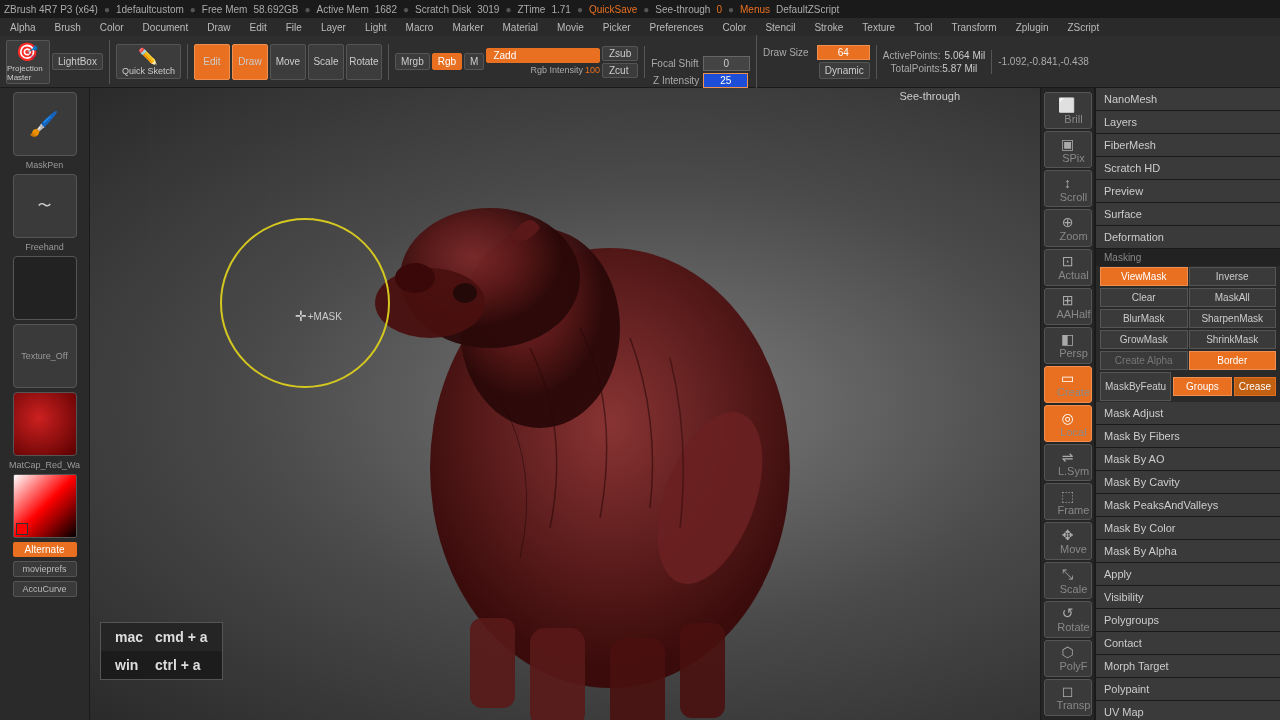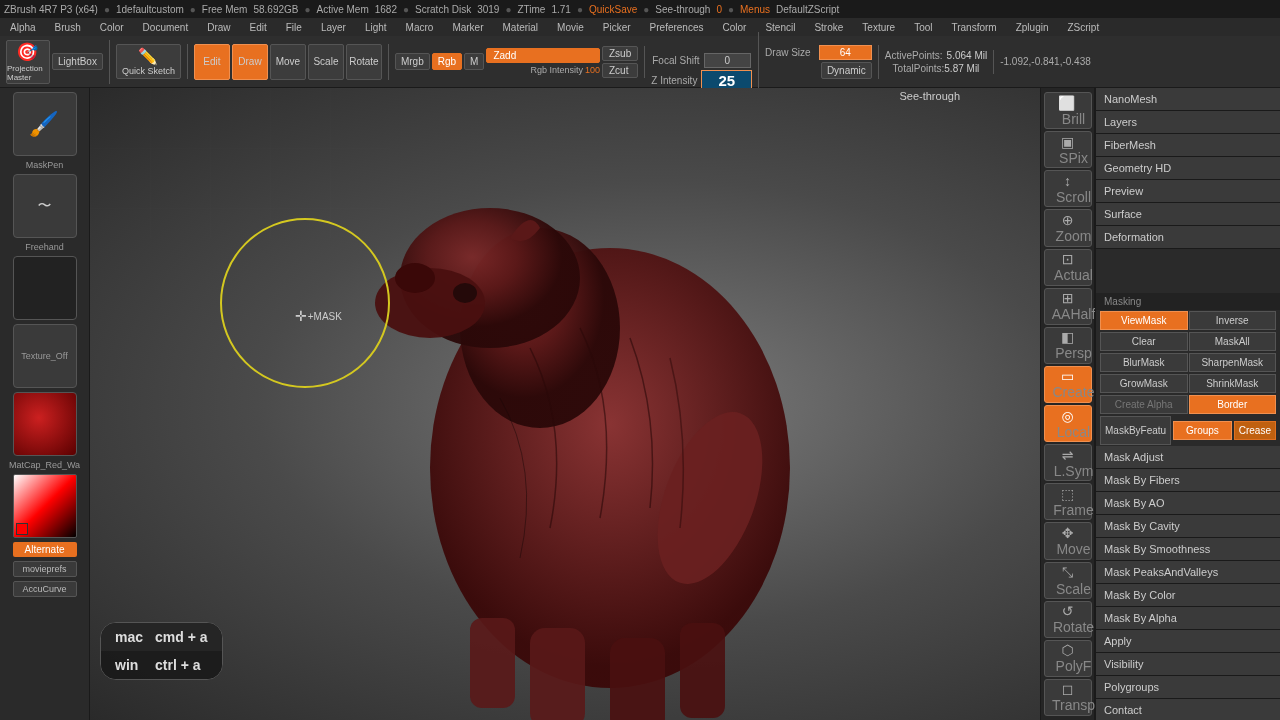--- a/index.html
+++ b/index.html
@@ -226,21 +226,21 @@
       gap: 1px;
     }
 
     
     #shortcut-overlay {
       position: absolute;
       bottom: 40px;
       left: 10px;
       background: rgba(0,0,0,0.8);
       border: 1px solid #555;
-      border-radius: 16px;
+      border-radius: 0;
       overflow: hidden;
     }
     .shortcut-row {
       display: flex;
       align-items: center;
       gap: 10px;
       padding: 6px 14px;
     }
     .shortcut-row:first-child { background: rgba(40,40,40,0.9); }
     .shortcut-row:last-child { background: rgba(30,30,30,0.9); }
@@ -275,21 +275,20 @@
       font-size: 11px;
       cursor: pointer;
       text-align: left;
     }
 
     .masking-header {
       background: #222;
       color: #888;
       padding: 3px 8px;
       font-size: 10px;
-      margin-top: 44px;
     }
     .mask-row {
       display: flex;
       gap: 1px;
       padding: 1px 4px;
     }
     .mask-btn {
       flex: 1;
       background: #3a3a3a;
       border: 1px solid #555;
@@ -368,21 +367,21 @@
       display: flex;
       flex-direction: column;
       align-items: center;
       justify-content: center;
       cursor: pointer;
       font-size: 18px;
       color: #aaa;
     }
     .side-tool-btn.active { background: #e87020; color: #fff; border-color: #f09050; }
     .side-tool-label {
-      font-size: 14px;
+      font-size: 11px;
       color: #888;
       text-align: center;
       padding-left: 12px;
     }
 
     
     ::-webkit-scrollbar { width: 6px; }
     ::-webkit-scrollbar-track { background: #1a1a1a; }
     ::-webkit-scrollbar-thumb { background: #555; border-radius: 3px; }
   </style>
@@ -490,21 +489,21 @@
       <div class="tb-btn" style="font-size:10px;padding:1px 6px;">Zcut</div>
     </div>
   </div>
   <div class="toolbar-group" style="flex-direction:column;gap:2px;">
     <div style="display:flex;align-items:center;gap:4px;margin-top:21px;">
       <span style="font-size:10px;color:#aaa;">Focal Shift</span>
       <div style="background:#444;border:1px solid #666;padding:1px 20px;font-size:10px;color:#ccc;">0</div>
     </div>
     <div style="display:flex;align-items:center;gap:4px;">
       <span style="font-size:10px;color:#aaa;">Z Intensity</span>
-      <div style="background:#0c4a6e;border:1px solid #f09050;padding:1px 16px;font-size:15px;color:#fff;font-weight:bold;">25</div>
+      <div style="background:#1d4ed8;border:1px solid #f09050;padding:1px 16px;font-size:10px;color:#fff;">25</div>
     </div>
   </div>
   <div class="toolbar-group" style="flex-direction:column;gap:2px;">
     <div style="display:flex;align-items:center;gap:8px;">
       <span style="font-size:10px;color:#aaa;">Draw Size</span>
       <div style="background:#e87020;border:1px solid #f09050;padding:1px 20px;font-size:10px;color:#fff;">64</div>
     </div>
     <div class="tb-btn" style="font-size:10px;align-self:flex-end;">Dynamic</div>
   </div>
   <div class="toolbar-group" style="flex-direction:column;gap:2px;">
@@ -688,21 +687,21 @@
       <div class="side-tool-btn">
         <span style="font-size: 14px;">◻</span>
         <div class="side-tool-label">Transp</div>
       </div>
     </div>
 
   <div id="right-panel">
   <button class="right-btn">NanoMesh</button>
       <button class="right-btn">Layers</button>
       <button class="right-btn">FiberMesh</button>
-      <button class="right-btn">Geometry HD</button>
+      <button class="right-btn">Scratch HD</button>
       <button class="right-btn">Preview</button>
       <button class="right-btn">Surface</button>
       <button class="right-btn">Deformation</button>
       <div class="masking-header">Masking</div>
       <div class="mask-row">
         <div class="mask-btn orange">ViewMask</div>
         <div class="mask-btn">Inverse</div>
       </div>
       <div class="mask-row">
         <div class="mask-btn">Clear</div>
@@ -722,21 +721,20 @@
       </div>
       <div class="maskbyfeature-row">
         <div class="maskbyfeature-label">MaskByFeatu</div>
         <div class="maskbyfeature-btn">Groups</div>
         <div class="maskbyfeature-crease">Crease</div>
       </div>
       <button class="right-solo-btn">Mask Adjust</button>
       <button class="right-solo-btn">Mask By Fibers</button>
       <button class="right-solo-btn">Mask By AO</button>
       <button class="right-solo-btn">Mask By Cavity</button>
-      <button class="right-solo-btn">Mask By Smoothness</button>
       <button class="right-solo-btn">Mask PeaksAndValleys</button>
       <button class="right-solo-btn">Mask By Color</button>
       <button class="right-solo-btn">Mask By Alpha</button>
       <button class="right-solo-btn">Apply</button>
       <button class="right-solo-btn">Visibility</button>
       <button class="right-solo-btn">Polygroups</button>
       <button class="right-solo-btn">Contact</button>
       <button class="right-solo-btn">Morph Target</button>
       <button class="right-solo-btn">Polypaint</button>
       <button class="right-solo-btn">UV Map</button>

